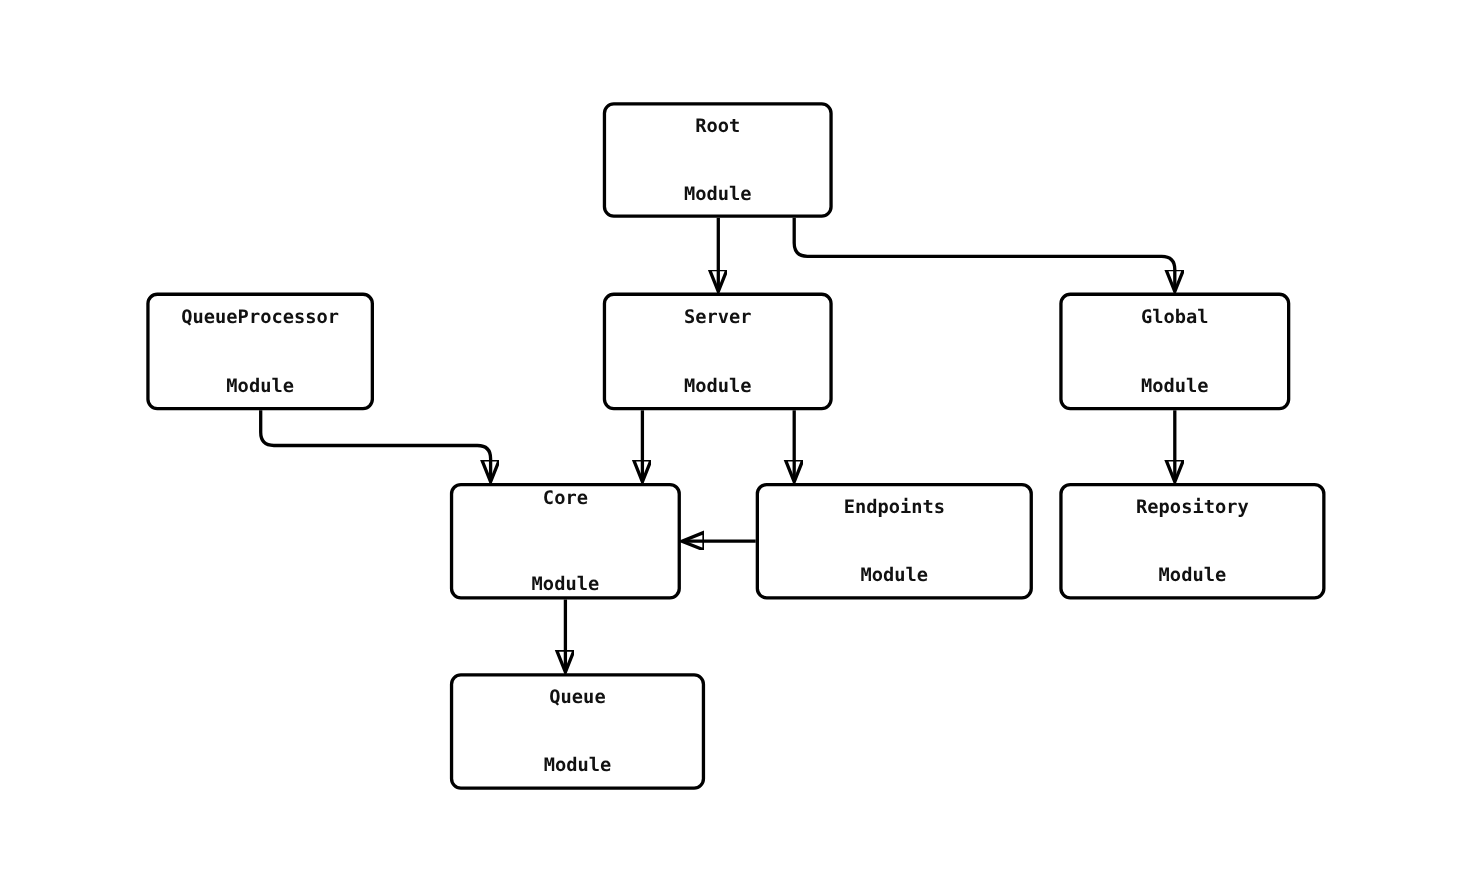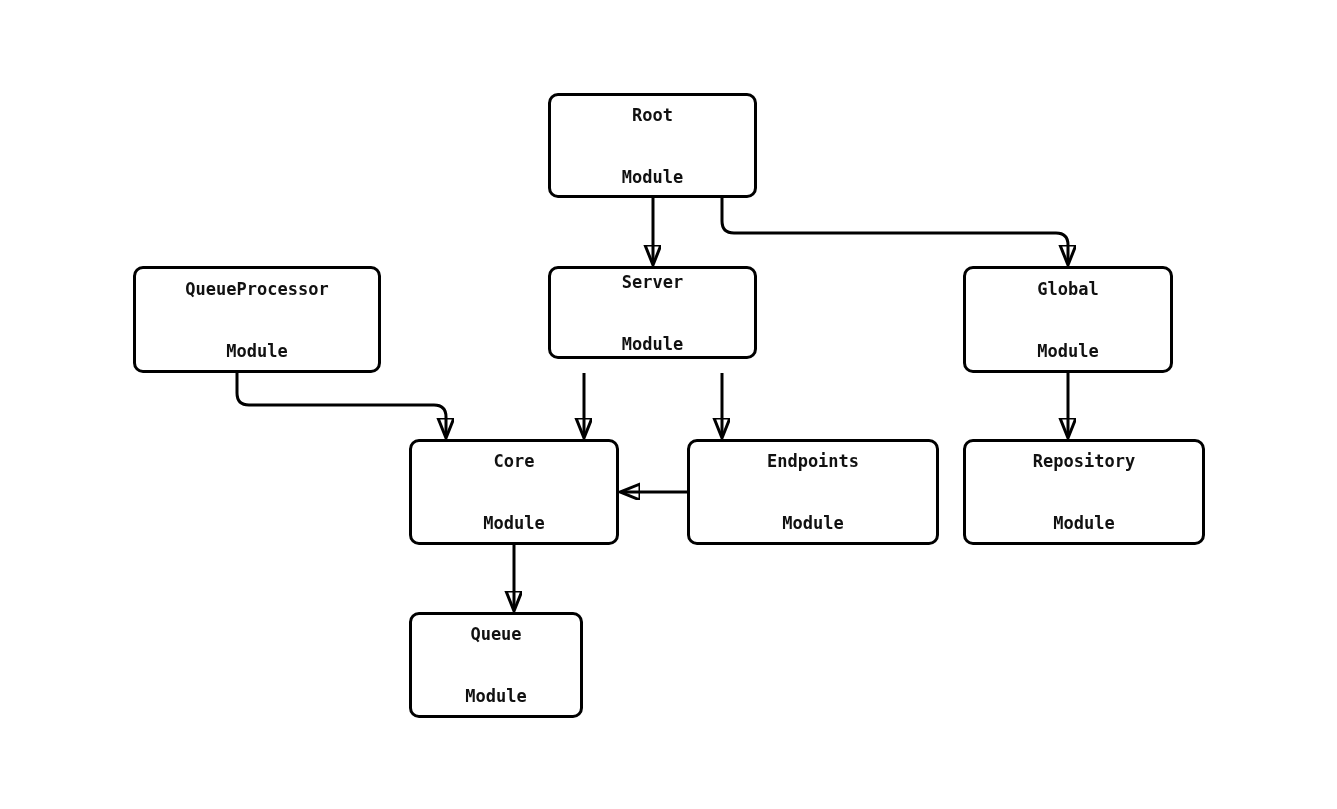--- a/index.html
+++ b/index.html
@@ -32,27 +32,27 @@
     align-items: center;
     justify-content: center;
     font-weight: bold;
     font-size: 17px;
     line-height: 22px;
     color: #111111;
     text-align: center;
     gap: 40px;
   }
   .node-root        { left: 548px; top:  93px; width: 209px; height: 105px; }
-  .node-qp          { left: 133px; top: 266px; width: 248px; height: 107px; }
-  .node-server      { left: 548px; top: 266px; width: 209px; height: 93px; }
+  .node-qp          { left: 133px; top: 266px; width: 207px; height: 107px; }
+  .node-server      { left: 548px; top: 266px; width: 209px; height: 107px; }
   .node-global      { left: 963px; top: 266px; width: 210px; height: 107px; align-items: center; }
-  .node-core        { left: 409px; top: 439px; width: 210px; height: 106px; }
+  .node-core        { left: 409px; top: 439px; width: 210px; height: 106px; justify-content: space-between; }
   .node-endpoints   { left: 687px; top: 439px; width: 252px; height: 106px; }
   .node-repository  { left: 963px; top: 439px; width: 242px; height: 106px; }
-  .node-queue       { left: 409px; top: 612px; width: 174px; height: 106px; }
+  .node-queue       { left: 409px; top: 612px; width: 232px; height: 106px; }
 </style>
 </head>
 <body>
 
 <div class="canvas">
 
   <svg class="edges" viewBox="0 0 1337 809" xmlns="http://www.w3.org/2000/svg">
     <defs>
       <marker id="arrow" markerUnits="userSpaceOnUse" markerWidth="22" markerHeight="18" refX="18" refY="8" orient="auto">
         <path d="M0,0 L20,8 L0,16 Z" fill="#000000" stroke="none"></path>

